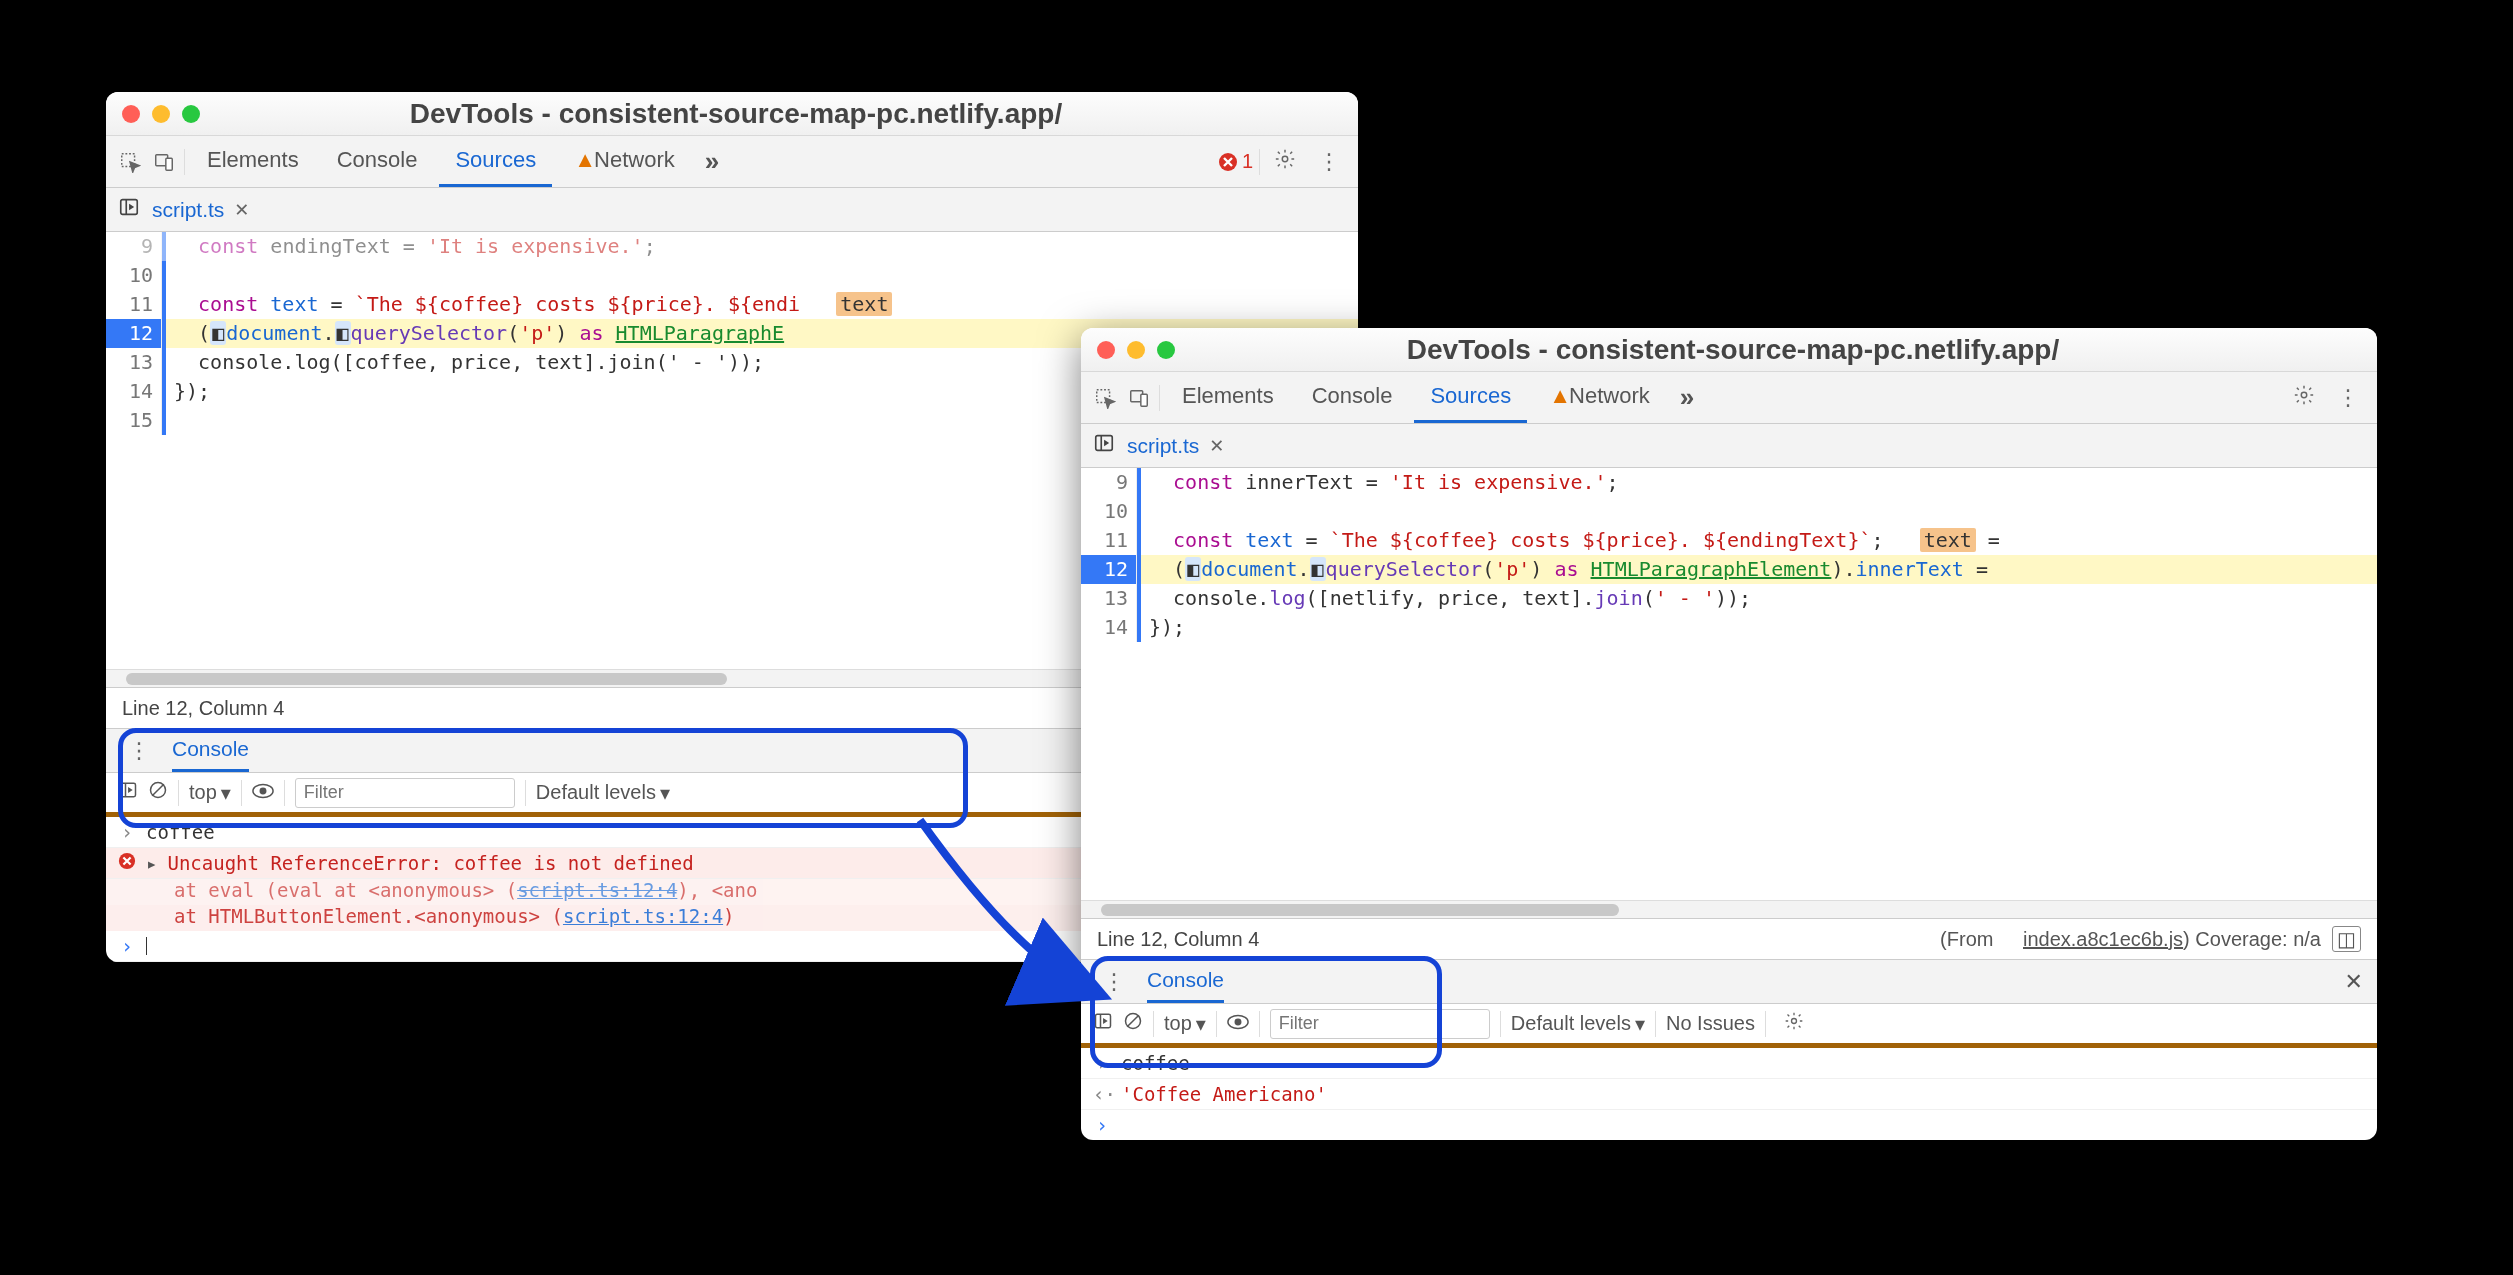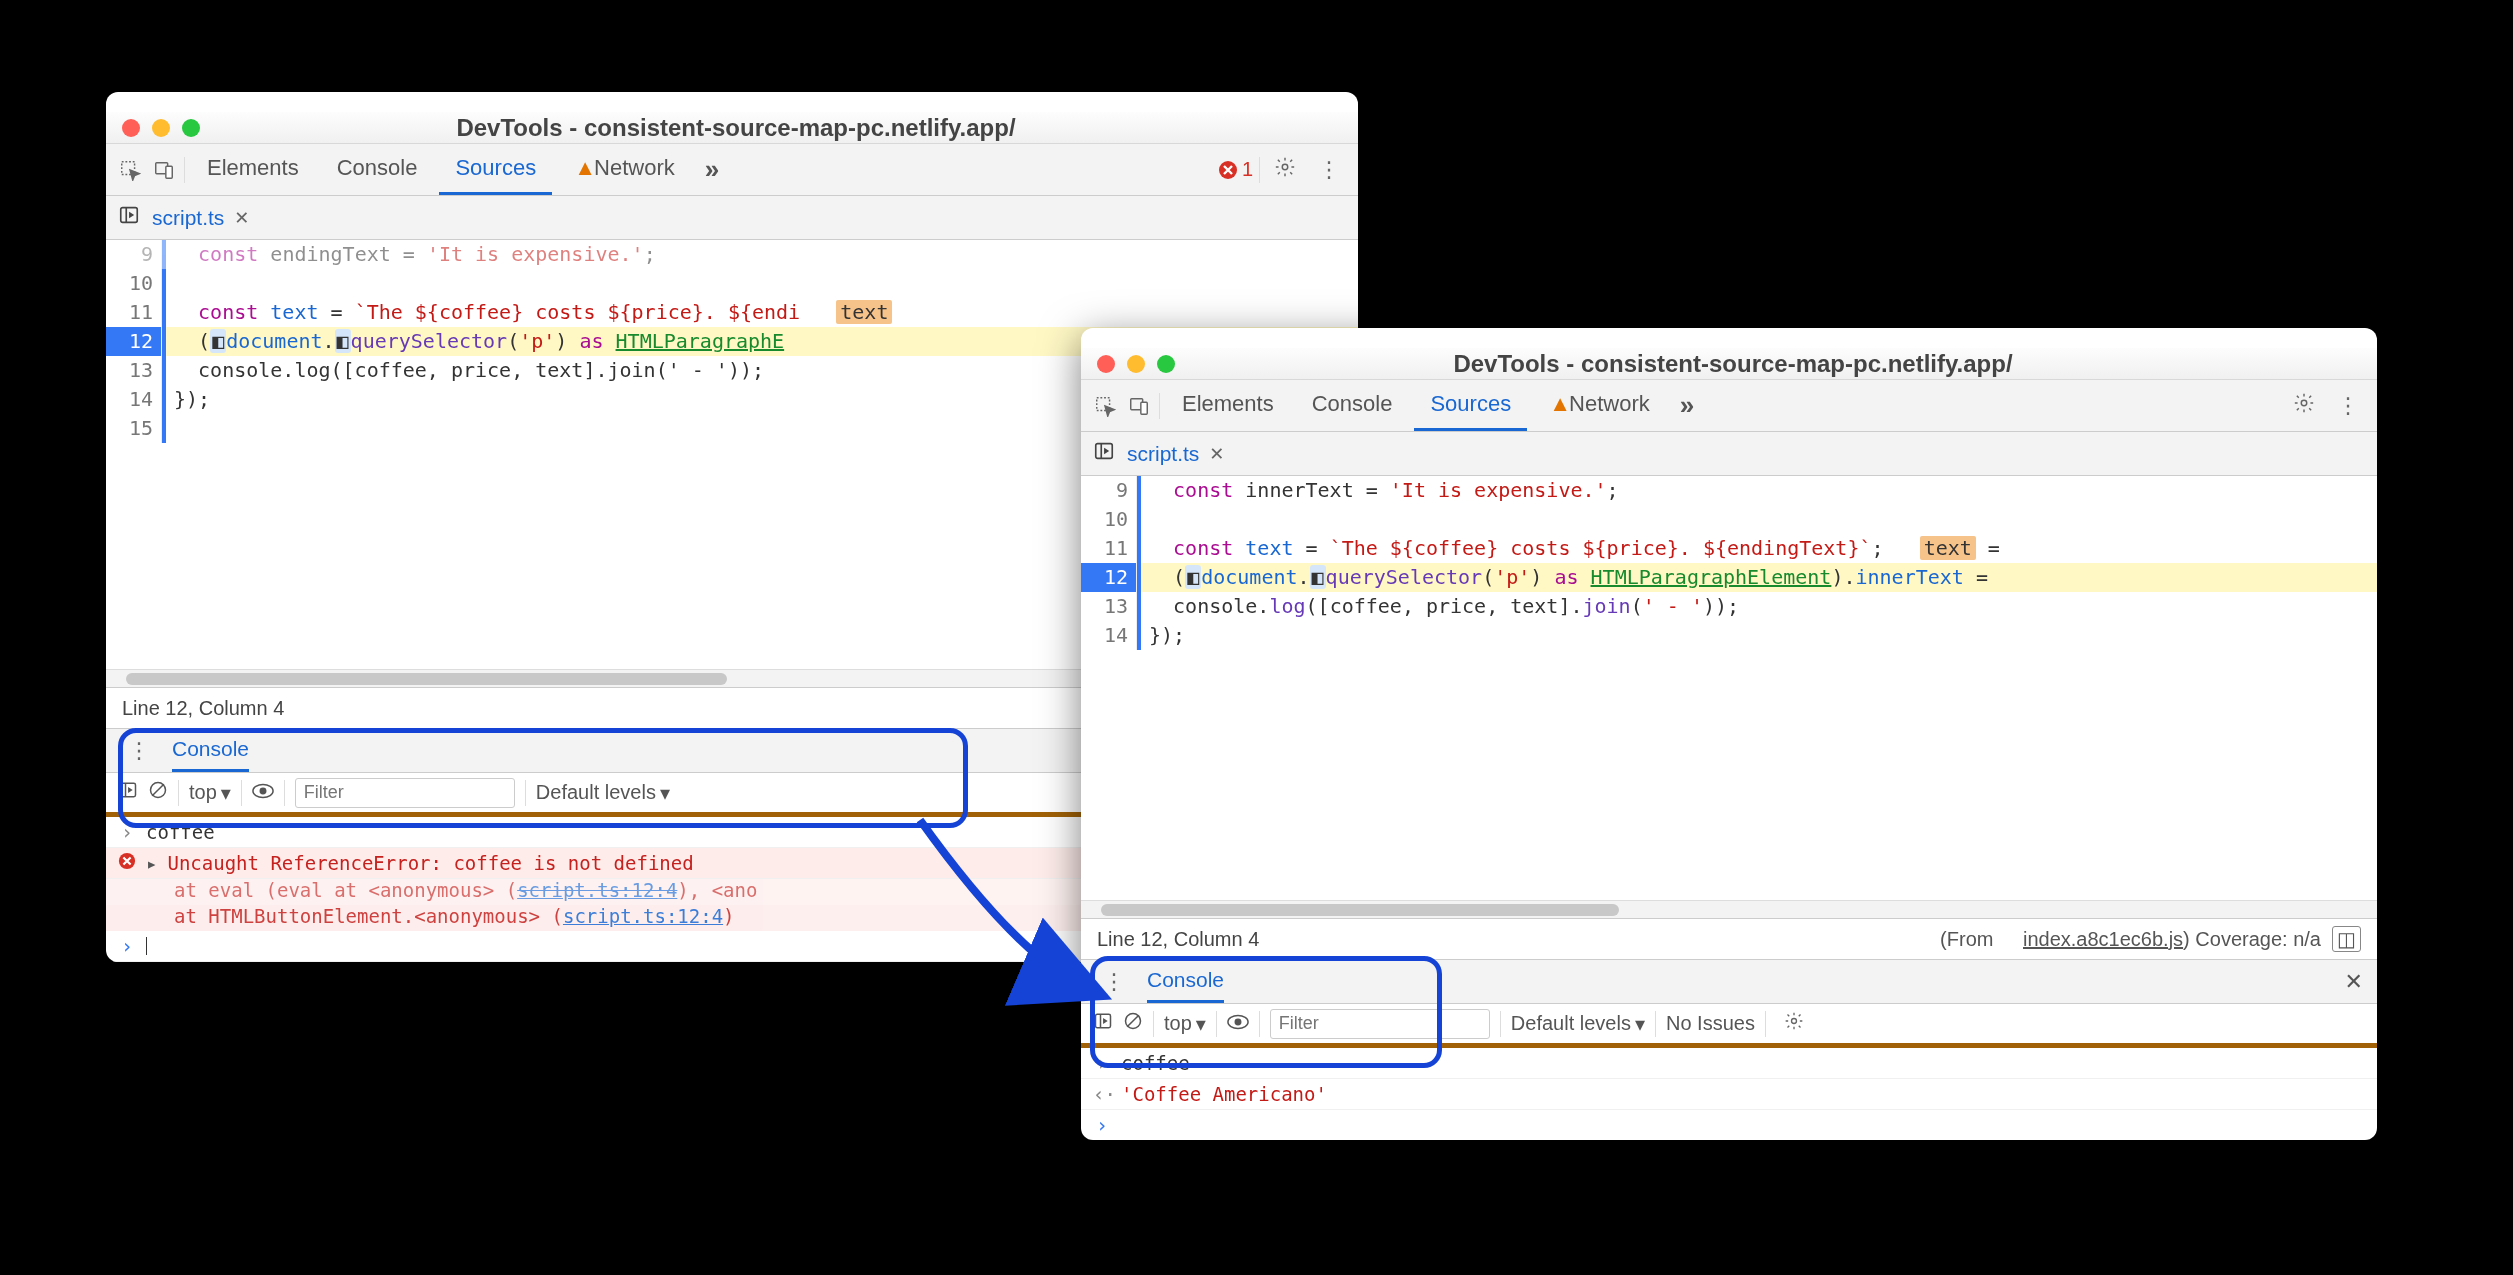--- a/index.html
+++ b/index.html
@@ -15,30 +15,29 @@
   .window {
     position: absolute;
     background: #fff;
     border-radius: 12px;
     box-shadow: 0 10px 40px rgba(0,0,0,0.5);
     overflow: hidden;
     display: flex;
     flex-direction: column;
   }
   .titlebar {
-    height: 32px;
+    height: 44px;
     background: linear-gradient(#fdfdfd,#f0f0f0);
     border-bottom: 1px solid #d8d8d8;
     display: flex;
     align-items: center;
     padding: 0 16px;
     flex-shrink: 0;
-    font-size: 24px;
+    font-size: 28px;
     gap: 10px;
-    margin-top: 20px;
   }
   .traffic { display:flex; gap:12px; }
   .dot { width:18px; height:18px; border-radius:50%; }
   .dot.red{background:#ff5f57;} .dot.yellow{background:#febc2e;} .dot.green{background:#28c840;}
   .titletext { flex:1; text-align:center; font-weight:600; color:#444; }
   .tabbar {
     height: 52px;
     border-bottom: 1px solid #ccc;
     display:flex;
     align-items:center;
@@ -360,21 +359,21 @@
         <div class="codetxt"><span class="kw">  const </span><span class="var">text</span><span> = </span><span class="str">`The ${coffee} costs ${price}. ${endingText}`</span><span>;</span>&nbsp;&nbsp;&nbsp;<span class="hltok">text</span><span> =</span></div>
       </div>
     <div class="codeline">
         <div class="gutter sel">12</div>
         <div class="divider"></div>
         <div class="codetxt hl"><span>  (</span><span class="dotchip">◧</span><span class="var">document</span><span>.</span><span class="dotchip">◧</span><span class="prop">querySelector</span><span>(</span><span class="str">'p'</span><span>) </span><span class="kw">as</span><span> </span><span class="type">HTMLParagraphElement</span><span>).</span><span class="var">innerText</span><span> =</span></div>
       </div>
     <div class="codeline">
         <div class="gutter">13</div>
         <div class="divider"></div>
-        <div class="codetxt"><span>  console.</span><span class="prop">log</span><span>([coffee, price, text].</span><span class="prop">join</span><span>(</span><span class="str">' - '</span><span>));</span></div>
+        <div class="codetxt"><span>  console.</span><span class="prop">log</span><span>([netlify, price, text].</span><span class="prop">join</span><span>(</span><span class="str">' - '</span><span>));</span></div>
       </div>
     <div class="codeline">
         <div class="gutter">14</div>
         <div class="divider"></div>
         <div class="codetxt">});</div>
       </div>
   </div>
   <div class="scrollbar-h">
       <div class="scrollknob" style="width:40%"></div>
     </div>

